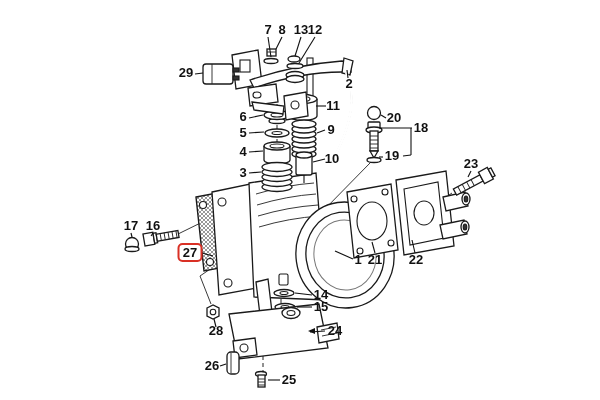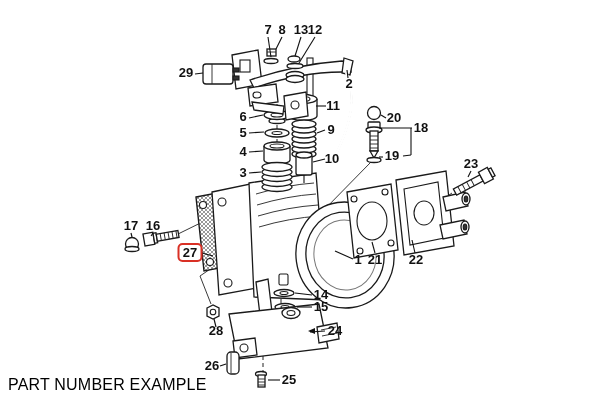--- a/index.html
+++ b/index.html
@@ -267,14 +267,13 @@
         <text x="335" y="335" class="plabel">24</text>
         <text x="289" y="384" class="plabel">25</text>
         <text x="212" y="370" class="plabel">26</text>
         <rect x="178.5" y="244" width="23" height="17" rx="4" fill="#fff" stroke="#d93025" stroke-width="2"></rect>
         <text x="190" y="257" class="plabel">27</text>
         <text x="216" y="335" class="plabel">28</text>
         <text x="186" y="77" class="plabel">29</text>
       </g>
 </svg>
 
-<div id="caption">PART NUMBER EXAMPLE</div>
 </div>
 
 </body></html>

